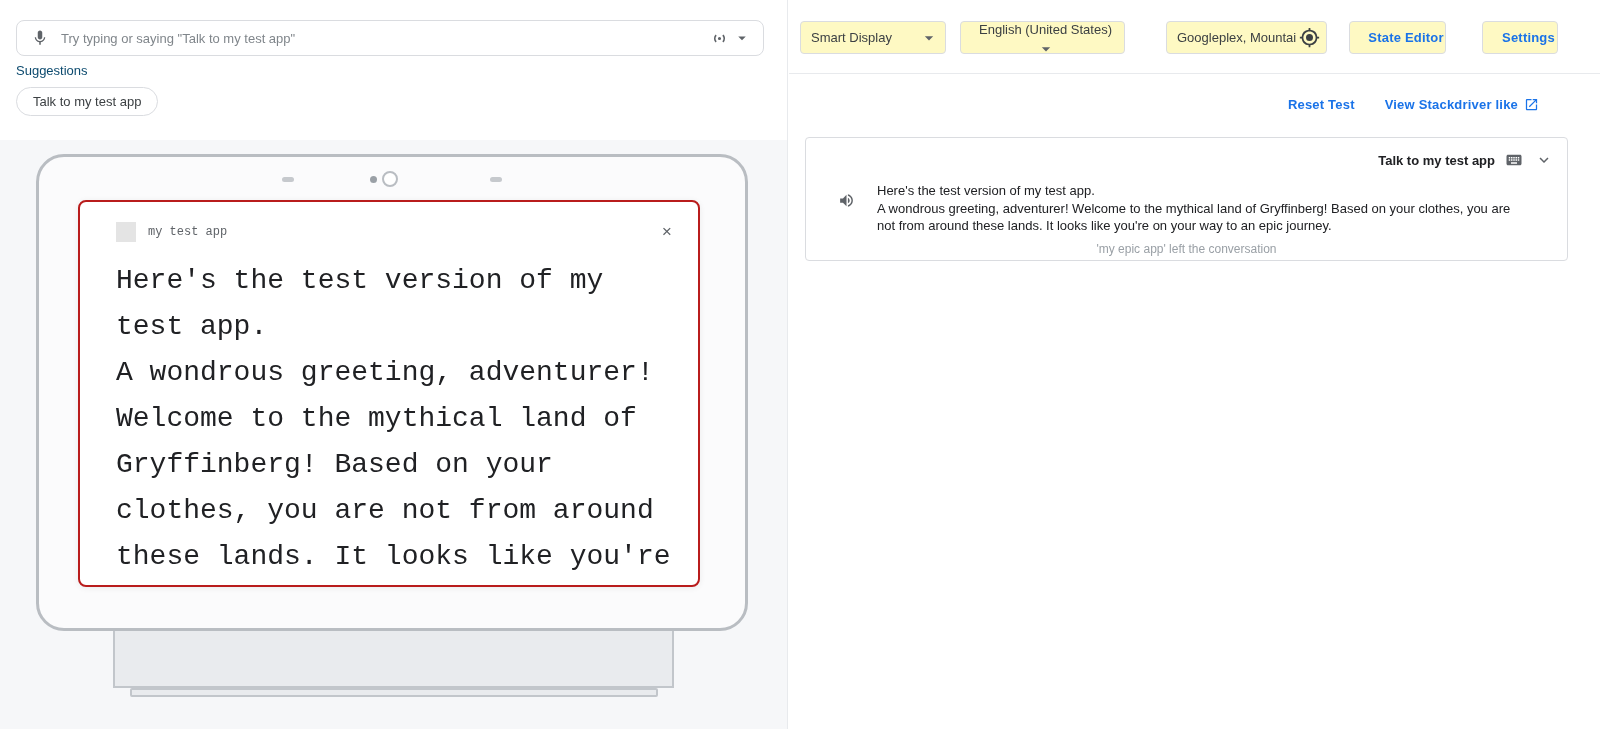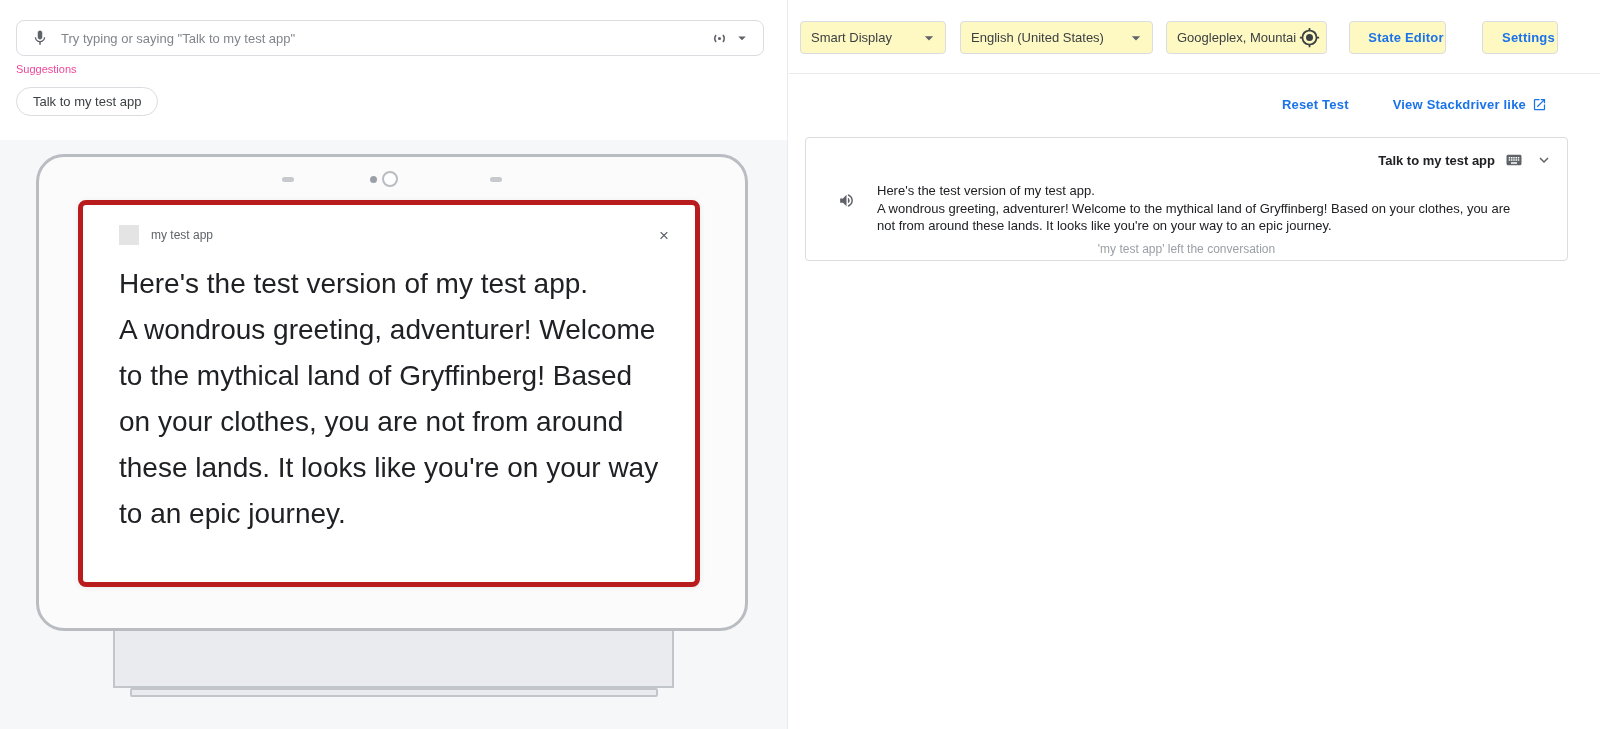--- a/index.html
+++ b/index.html
@@ -27,41 +27,41 @@
     display: flex; align-items: center; padding: 0 10px 0 12px;
   }
   .query-input {
     flex: 1; border: none; outline: none; font-size: 13px; color: #3c4043;
     margin-left: 10px; font-family: inherit; background: transparent;
   }
   .query-input::placeholder { color: #80868b; }
   .input-right { display: flex; align-items: center; gap: 0px; }
   .icon-btn { display: inline-flex; align-items: center; justify-content: center; cursor: pointer; background: none; border: none; padding: 2px; }
 
-  .suggestions-label { position: absolute; left: 16px; top: 63px; font-size: 11px; color: #ec4899; }
+  .suggestions-label { position: absolute; left: 16px; top: 63px; font-size: 13px; color: #0c4a6e; }
   .chip {
     position: absolute; left: 16px; top: 87px; height: 29px; padding: 0 16px;
     border: 1px solid #dadce0; border-radius: 15px; background: #fff;
     font-size: 13px; color: #3c4043; font-family: inherit; cursor: pointer;
   }
 
   .device-frame {
     position: absolute; left: 36px; top: 154px; width: 712px; height: 477px;
     border: 3px solid #b9bdc2; border-radius: 28px; background: #fbfbfc;
   }
   .ind-pill { position: absolute; width: 12px; height: 5px; border-radius: 3px; background: #c6c9cd; top: 20px; }
   .ind-pill.left { left: 243px; }
   .ind-pill.right { left: 451px; }
   .ind-dot { position: absolute; left: 331px; top: 19px; width: 7px; height: 7px; border-radius: 50%; background: #9aa0a6; }
   .ind-cam { position: absolute; left: 343px; top: 14px; width: 16px; height: 16px; border-radius: 50%; border: 2px solid #b9bdc2; background: #fff; }
 
   .device-screen {
     position: absolute; left: 39px; top: 43px; width: 622px; height: 387px;
-    background: #fff; border: 5px solid #b91c1c; border-radius: 8px;
-    box-shadow: 0 1px 6px rgba(0,0,0,0.07); overflow: hidden;
+    background: #fff; border: 2px solid #b91c1c; border-radius: 8px;
+    box-shadow: 0 1px 6px rgba(0,0,0,0.07); overflow: hidden; font-family: Liberation Mono, monospace;
   }
   .screen-header { display: flex; align-items: center; padding: 20px 26px 0 36px; }
   .app-icon { width: 20px; height: 20px; background: #e4e4e4; flex: 0 0 auto; }
   .app-title { margin-left: 12px; font-size: 12px; color: #5f6368; flex: 1; }
   .screen-close { font-size: 17px; color: #5f6368; cursor: pointer; line-height: 1; }
   .screen-text {
     padding: 16px 26px 0 36px; font-size: 28px; line-height: 46px;
     color: #202124; white-space: pre-line;
   }
 
@@ -75,33 +75,33 @@
   }
 
   
   .right-panel { position: absolute; left: 789px; top: 0; width: 811px; height: 729px; background: #fff; }
   .control {
     position: absolute; height: 33px; border: 1px solid #dadce0; border-radius: 4px;
     background: #fef9c3; display: flex; align-items: center; font-size: 13px; color: #3c4043;
   }
   .select { justify-content: space-between; padding: 0 4px 0 10px; cursor: pointer; }
   .sel-surface { left: 11px; top: 21px; width: 146px; }
-  .sel-language { left: 171px; top: 21px; width: 193px; }
+  .sel-language { left: 171px; top: 21px; width: 165px; flex-direction: column; }
   .location-box { left: 377px; top: 21px; width: 161px; padding: 0 4px 0 10px; }
   .location-text { flex: 1; white-space: nowrap; overflow: hidden; }
   .btn-outline {
     justify-content: center; color: #1a73e8; font-weight: bold; cursor: pointer;
     font-family: inherit; letter-spacing: 0.2px; padding-left: 17px;
   }
   .btn-state { left: 560px; top: 21px; width: 97px; }
   .btn-settings { left: 693px; top: 21px; width: 76px; }
 
   .toolbar-divider { position: absolute; left: 0; top: 73px; width: 811px; height: 1px; background: #e8eaed; }
 
-  .links-row { position: absolute; top: 97px; right: 53px; display: flex; gap: 44px; align-items: center; }
+  .links-row { position: absolute; top: 97px; right: 61px; display: flex; gap: 30px; align-items: center; }
   .text-link {
     color: #1a73e8; font-size: 13px; font-weight: bold; cursor: pointer;
     display: inline-flex; align-items: center; gap: 6px; letter-spacing: 0.2px;
   }
 
   .conversation-card {
     position: absolute; left: 16px; top: 137px; width: 763px; height: 124px;
     border: 1px solid #dadce0; border-radius: 4px; background: #fff;
   }
   .card-query-row { position: absolute; top: 11px; right: 12px; display: flex; align-items: center; gap: 8px; }
@@ -230,15 +230,15 @@
         <svg viewBox="0 0 24 24" width="17" height="17" fill="#5f6368">
             <path d="M3 9v6h4l5 5V4L7 9H3zm13.5 3c0-1.77-1.02-3.29-2.5-4.03v8.05c1.48-.73 2.5-2.25 2.5-4.02zM14 3.23v2.06c2.89.86 5 3.54 5 6.71s-2.11 5.85-5 6.71v2.06c4.01-.91 7-4.49 7-8.77s-2.99-7.86-7-8.77z"></path>
           </svg>
       </span>
       <div class="response-text">
         <div>Here's the test version of my test app.</div>
         <div>A wondrous greeting, adventurer! Welcome to the mythical land of Gryffinberg! Based on your clothes, you are not from around these lands. It looks like you're on your way to an epic journey.</div>
       </div>
     </div>
 
-    <div class="status-line">'my test app' left the conversation</div>
+    <div class="status-line">'my epic app' left the conversation</div>
   </div>
 </div>
 
 </body></html>

